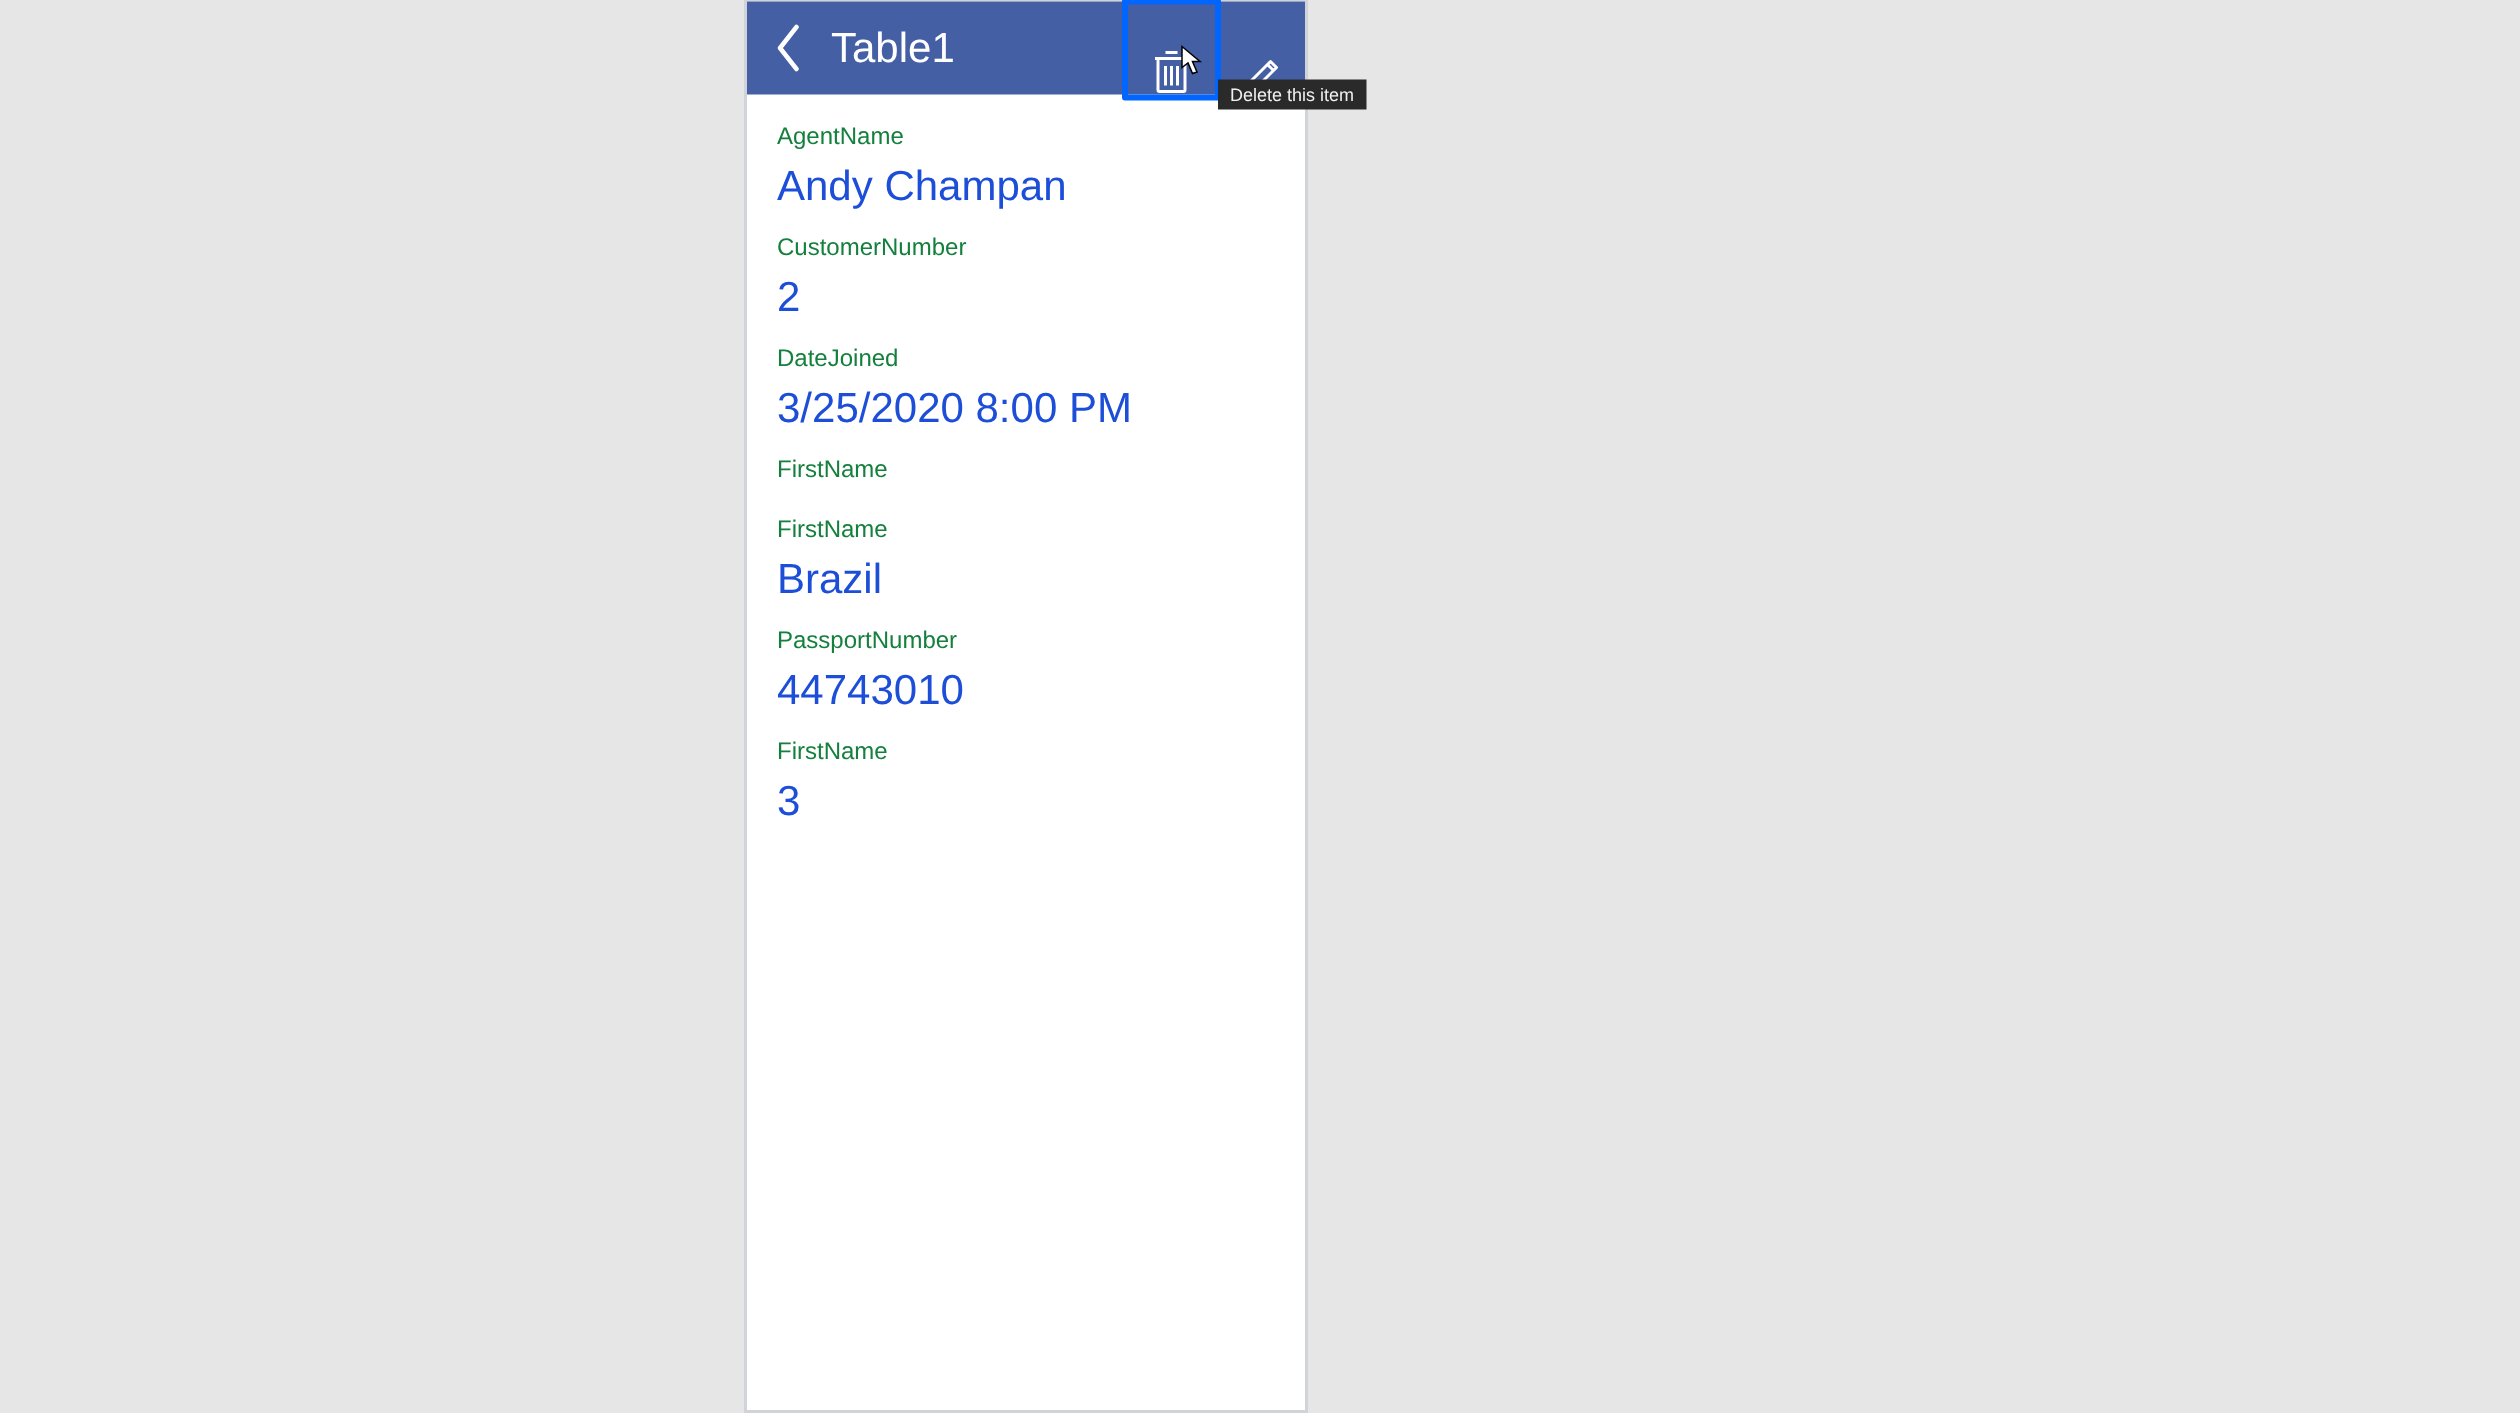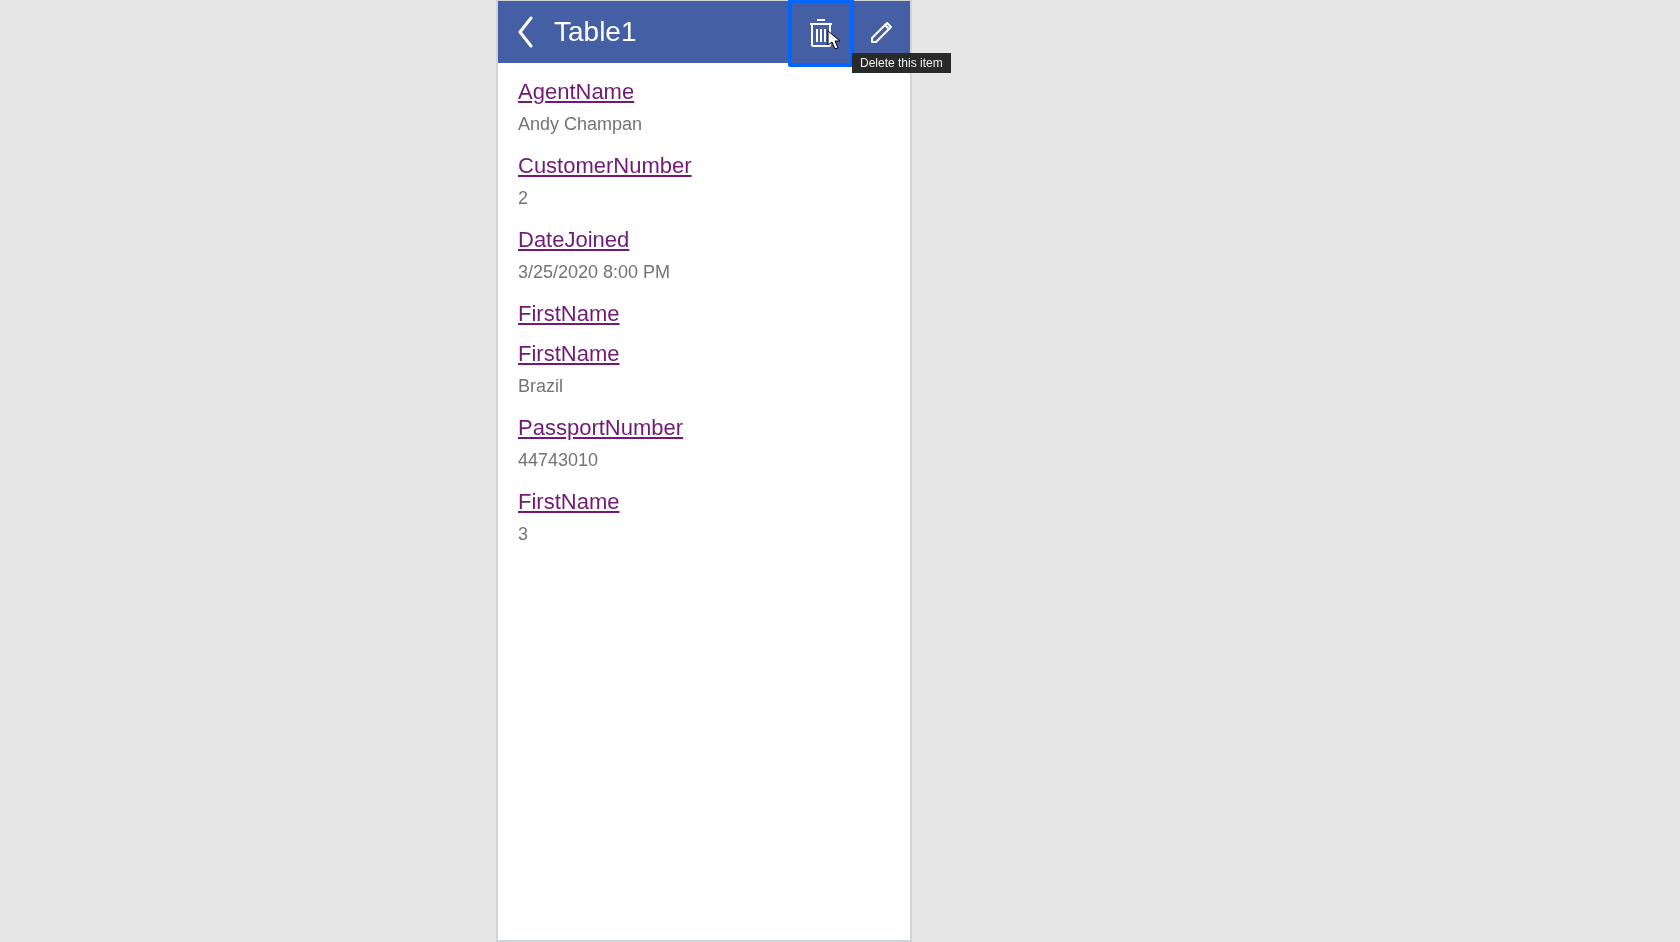--- a/index.html
+++ b/index.html
@@ -8,21 +8,21 @@
     width: 1680px;
     height: 942px;
     background: #e6e6e6;
     font-family: "Segoe UI", Arial, sans-serif;
     overflow: hidden;
   }
   .app-frame {
     position: absolute;
     left: 498px;
     top: 1px;
-    width: 412px;
+    width: 372px;
     height: 939px;
     background: #ffffff;
     box-shadow: 0 0 0 2px #d0d4d8;
   }
   .header {
     height: 62px;
     background: #445fa3;
     display: flex;
     align-items: center;
     color: #ffffff;
@@ -43,21 +43,21 @@
   .hdr-actions {
     margin-left: auto;
     height: 100%;
     display: flex;
     align-items: center;
   }
   .icon-btn {
     width: 56px;
     height: 62px;
     display: flex;
-    align-items: center;
+    align-items: flex-end;
     justify-content: center;
     position: relative;
   }
   .delete-selected {
     box-sizing: border-box;
     border: 4px solid #0066ff;
     height: 68px;
     margin-top: 2px;
     width: 66px;
     border-radius: 2px;
@@ -81,28 +81,27 @@
     z-index: 6;
     pointer-events: none;
   }
   .content {
     padding: 14px 20px;
   }
   .field {
     margin-bottom: 10px;
   }
   .f-label {
-    color: #701a75;
-    font-size: 22px;
+    color: #15803d;
+    font-size: 16px;
     line-height: 30px;
-    text-decoration: underline;
   }
   .f-value {
-    color: #737373;
-    font-size: 18px;
+    color: #1d4ed8;
+    font-size: 28px;
     line-height: 34px;
   }
   svg { display:block; }
 </style>
 </head>
 <body>
 
 <div class="app-frame">
 
   <div class="header">

